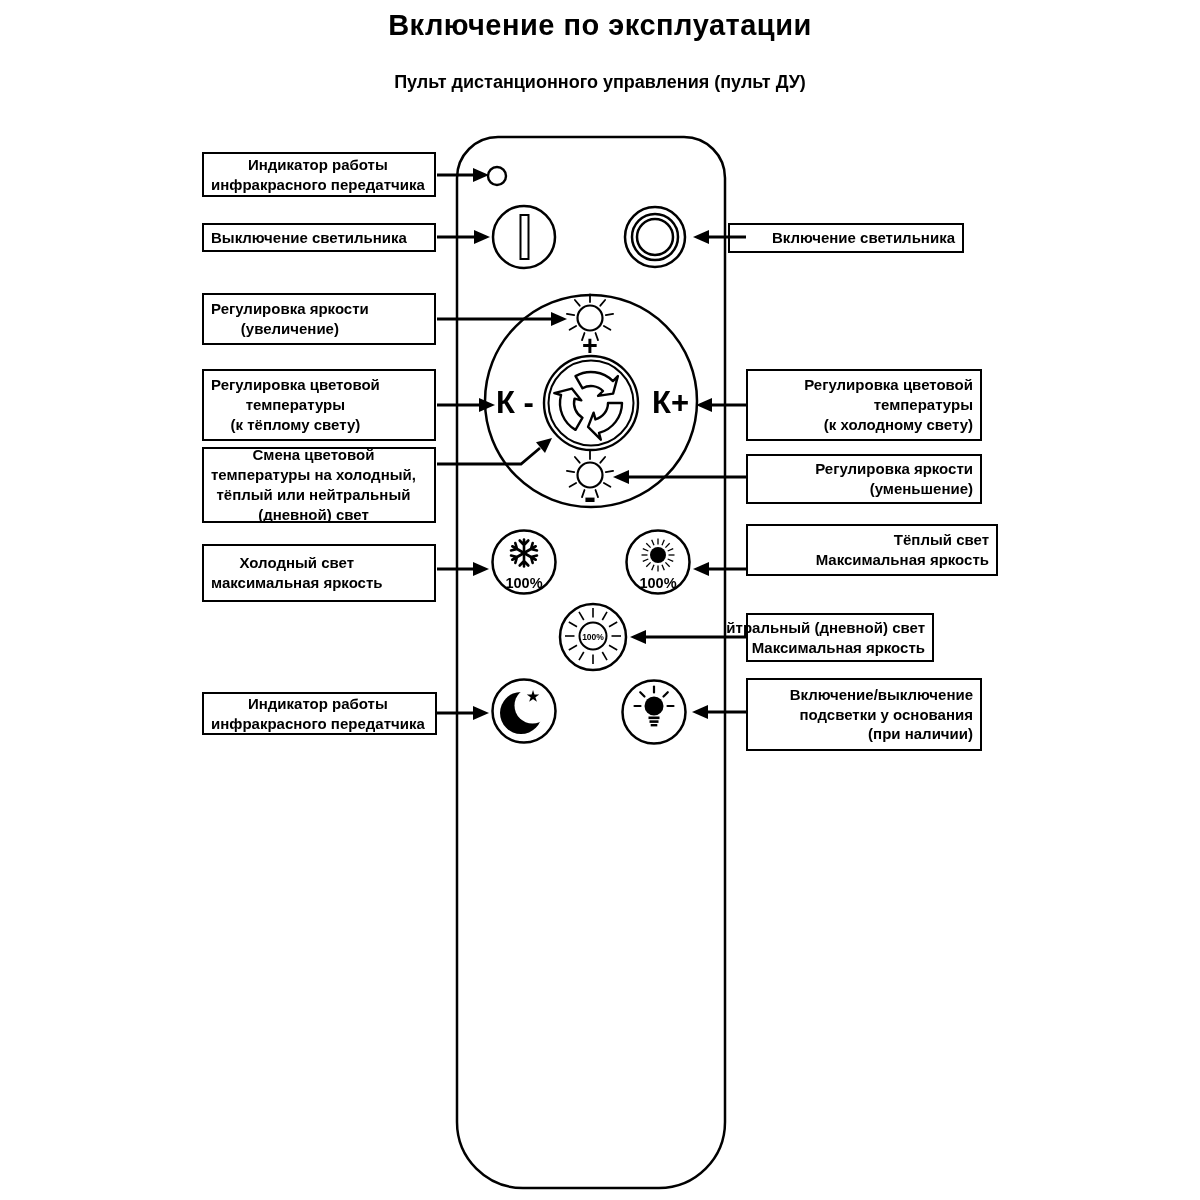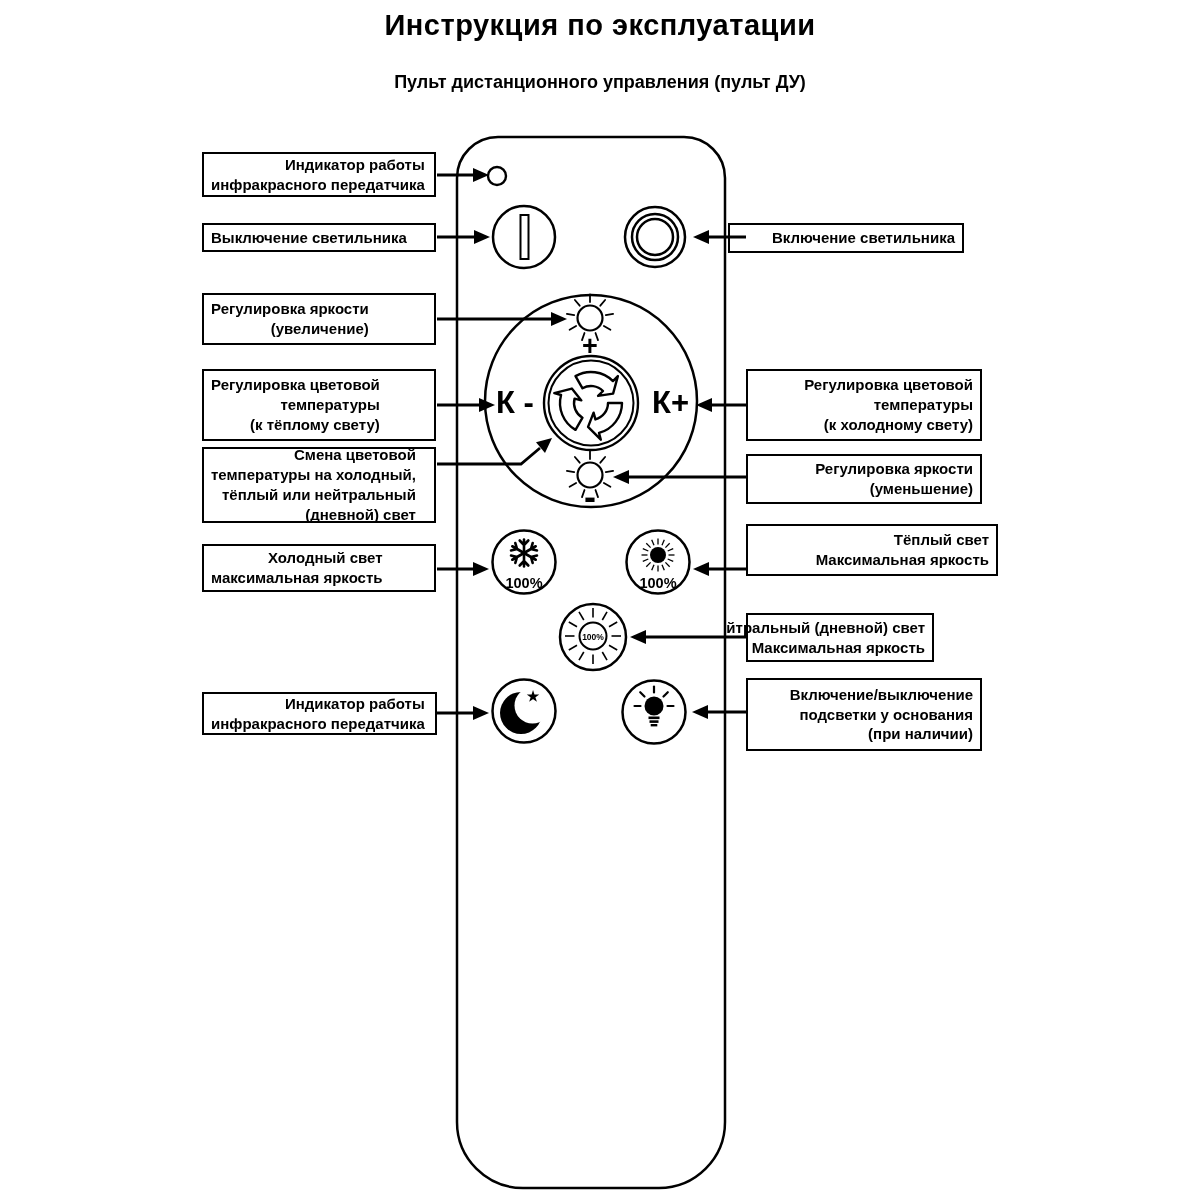--- a/index.html
+++ b/index.html
@@ -6,31 +6,31 @@
   .canvas{position:relative;width:1200px;height:1200px;background:#fff;overflow:hidden;
           font-family:"Liberation Sans",sans-serif;color:#000;}
   .title{position:absolute;top:9px;left:0;width:1200px;text-align:center;
          font-size:29px;font-weight:bold;letter-spacing:.5px;}
   .subtitle{position:absolute;top:72px;left:0;width:1200px;text-align:center;
             font-size:18px;font-weight:bold;}
   .lbox{position:absolute;box-sizing:border-box;border:2.5px solid #000;background:#fff;
         display:flex;align-items:center;font-size:15px;font-weight:bold;line-height:1.32;
         padding:2px 7px;}
   .lbox span{white-space:pre;}
-  .left-col{justify-content:flex-start;text-align:right;}
+  .left-col{justify-content:flex-start;text-align:center;}
   .right-col{justify-content:flex-end;text-align:right;}
   svg{position:absolute;left:0;top:0;}
   svg text{font-family:"Liberation Sans",sans-serif;font-weight:bold;fill:#000;}
 </style>
 </head>
 <body>
 
 <div class="canvas">
 
-  <div class="title">Инструкция по эксплуатации</div>
+  <div class="title">Включение по эксплуатации</div>
   <div class="subtitle">Пульт дистанционного управления (пульт ДУ)</div>
 
   <div class="lbox left-col" style="left:202px;top:152px;width:234px;height:45px;">
       <span>Индикатор работы
 инфракрасного передатчика</span>
     </div>
   <div class="lbox left-col" style="left:202px;top:223px;width:234px;height:29px;">
       <span>Выключение светильника</span>
     </div>
   <div class="lbox left-col" style="left:202px;top:293px;width:234px;height:52px;">
@@ -41,21 +41,21 @@
       <span>Регулировка цветовой
 температуры
 (к тёплому свету)</span>
     </div>
   <div class="lbox left-col" style="left:202px;top:447px;width:234px;height:76px;">
       <span>Смена цветовой
 температуры на холодный,
 тёплый или нейтральный
 (дневной) свет</span>
     </div>
-  <div class="lbox left-col" style="left:202px;top:544px;width:234px;height:48px;">
+  <div class="lbox left-col" style="left:202px;top:544px;width:234px;height:58px;">
       <span>Холодный свет
 максимальная яркость</span>
     </div>
   <div class="lbox left-col" style="left:202px;top:692px;width:235px;height:43px;">
       <span>Индикатор работы
 инфракрасного передатчика</span>
     </div>
 
   <div class="lbox right-col" style="left:728px;top:223px;width:236px;height:30px;">
       <span>Включение светильника</span>

